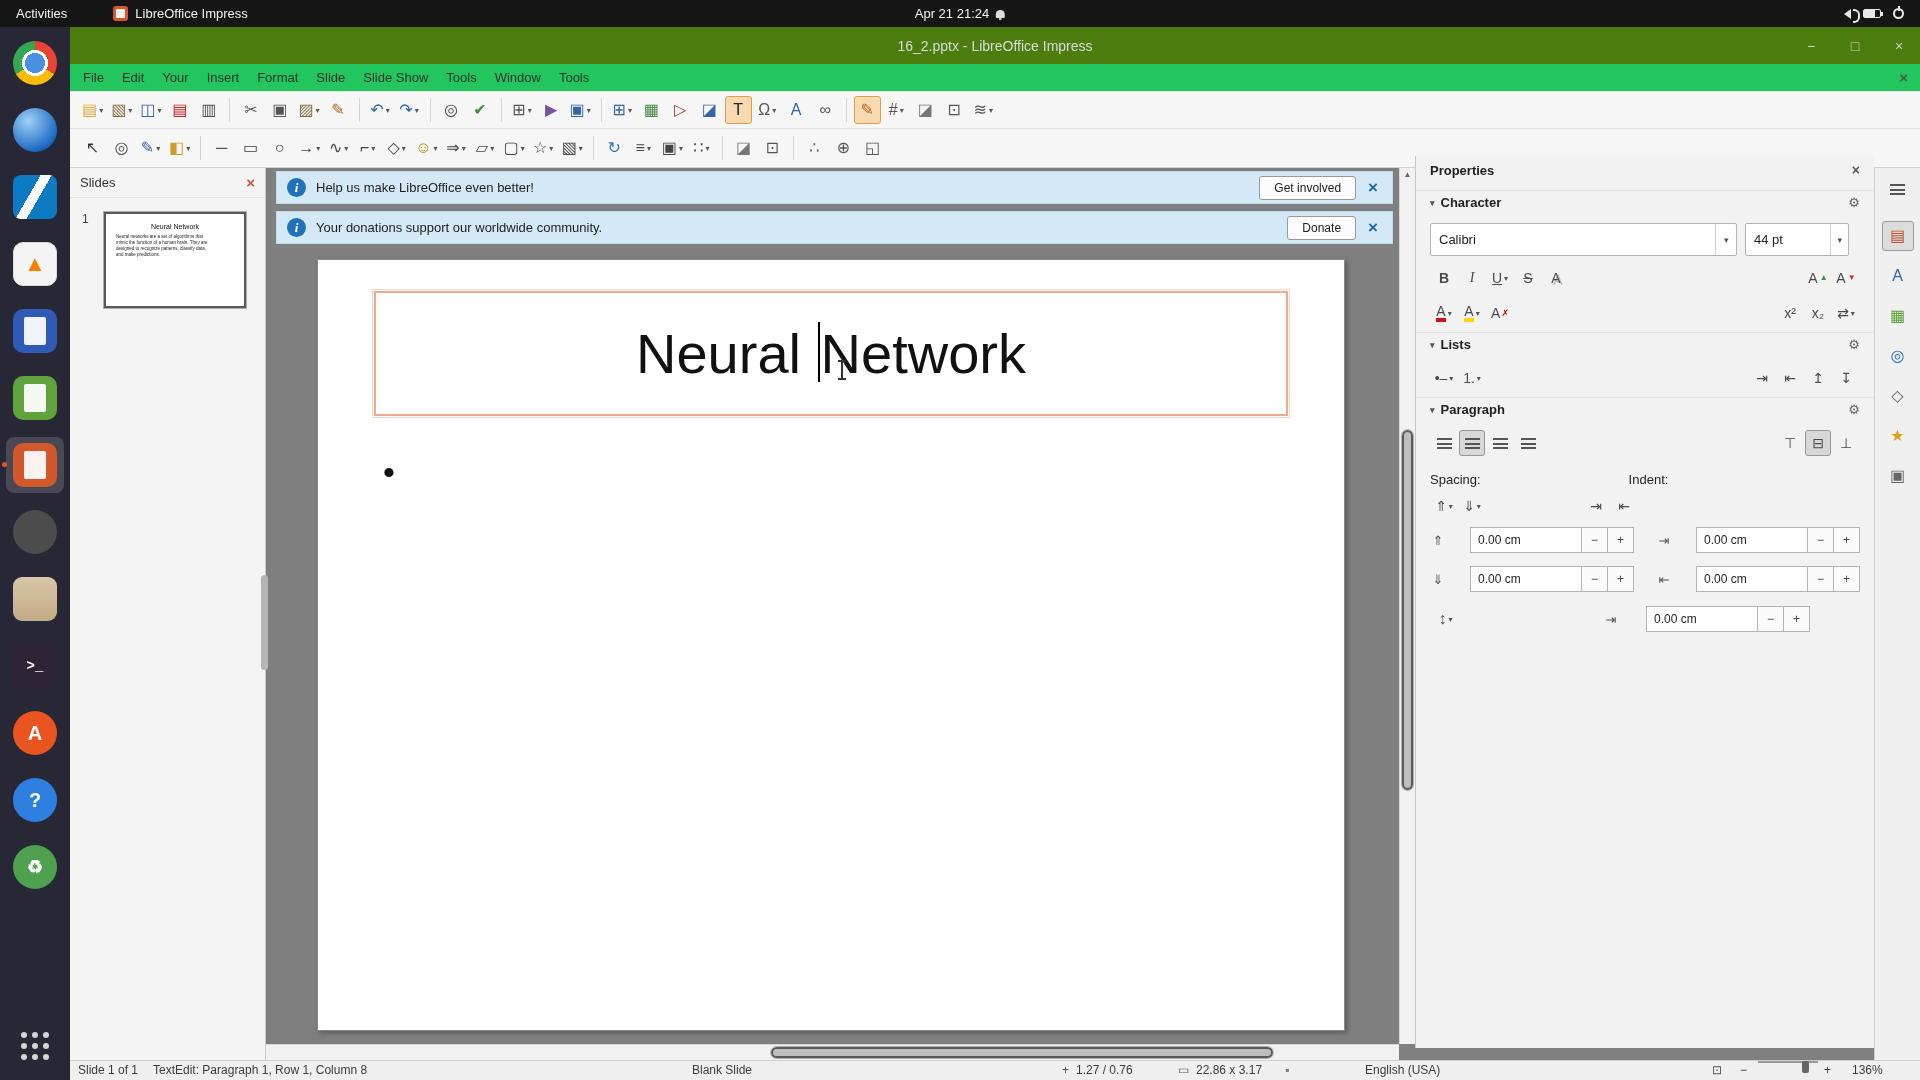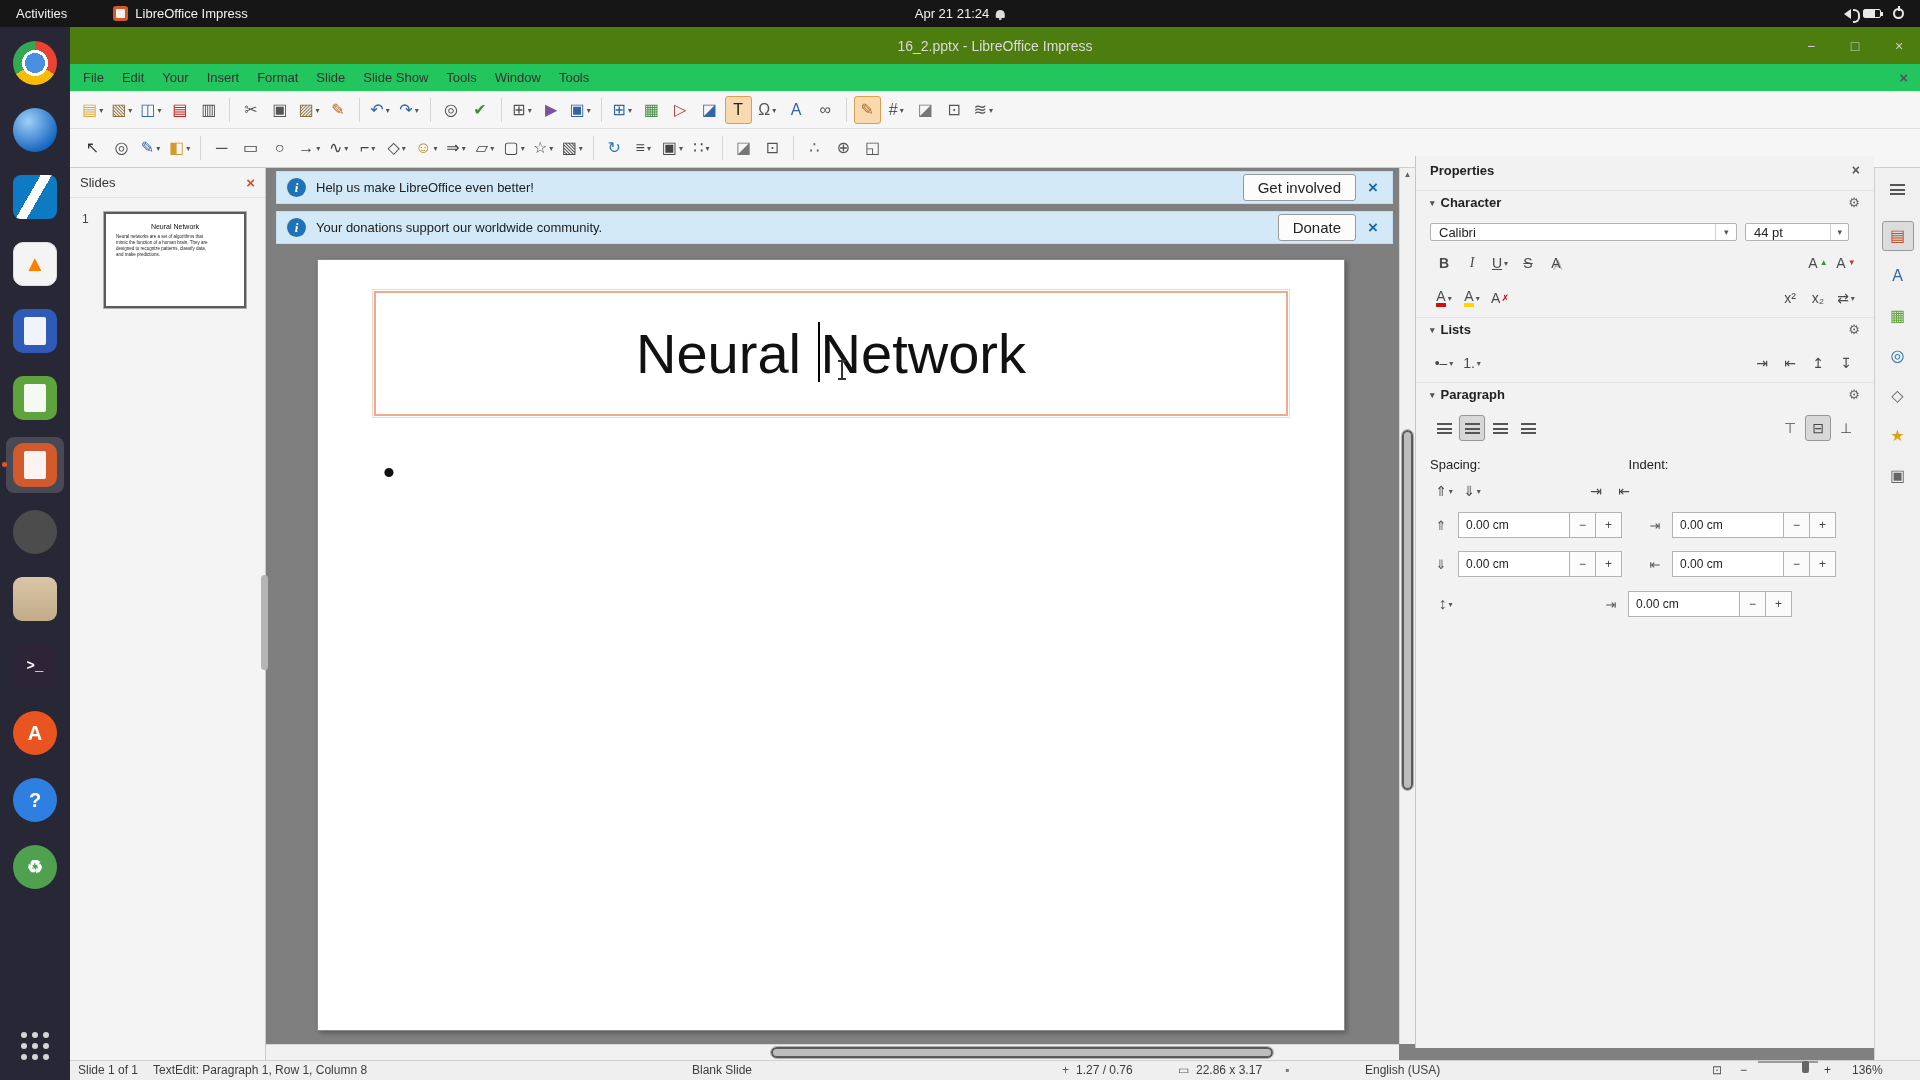--- a/index.html
+++ b/index.html
@@ -94,56 +94,56 @@
   .vscroll .thumb{position:absolute;left:2px;top:262px;width:11px;height:360px;background:#bdbdbd;border-radius:6px}
   .hscroll{position:absolute;left:266px;top:1044px;width:1133px;height:16px;background:#f1f1f1;border-top:1px solid #d6d6d6}
   .hscroll .thumb{position:absolute;left:505px;top:2px;width:502px;height:11px;background:#bdbdbd;border-radius:6px}
   .pane-grip{position:absolute;left:261px;top:575px;width:7px;height:95px;background:#b5b5b5;border-radius:4px;z-index:6}
 
   
   #banners{position:absolute;left:276px;top:171px;width:1117px;z-index:10}
   .banner{height:33px;background:#d3e9f7;display:flex;align-items:center;margin-bottom:7px;border:1px solid #c2dcee}
   .b-info{width:19px;height:19px;border-radius:50%;background:#1f72b8;color:#fff;font-family:"Liberation Serif",serif;font-style:italic;font-weight:bold;font-size:13px;display:flex;align-items:center;justify-content:center;margin:0 10px}
   .b-text{font-size:13px;color:#1c1c1c}
-  .b-btn{margin-left:auto;background:#fcfcfc;border:1px solid #999;border-radius:3px;font-size:15px;color:#222;padding:4px 14px;cursor:default}
+  .b-btn{margin-left:auto;background:#fcfcfc;border:1px solid #999;border-radius:3px;font-size:12px;color:#222;padding:4px 14px;cursor:default}
   .b-close{font-size:17px;font-weight:bold;color:#1c66a8;margin:0 14px 0 12px;cursor:default}
 
   
   #sidebar{position:absolute;left:1415px;top:156px;width:459px;height:892px;background:#f2f2f2;border-left:1px solid #c6c6c6;font-size:13px;color:#222}
   .side-header{height:28px;display:flex;align-items:center;padding:0 14px;font-weight:bold}
   .side-close{margin-left:auto;font-weight:bold;color:#555;font-size:14px}
   .sec-h{display:flex;align-items:center;gap:6px;height:24px;padding:0 14px;margin-top:6px;font-weight:bold;border-top:1px solid #e3e3e3}
   .sec-h .chev{font-size:9px;color:#555}
   .sec-h .gear{margin-left:auto;font-size:13px;color:#666;font-weight:normal}
   .sb-row{display:flex;align-items:center;padding:0 14px;margin-top:9px}
   .sb-row .right{margin-left:auto;display:flex}
   .sb-row .tb-btn{height:26px;min-width:26px;font-size:14px}
   .sb-row .tb-btn.active{background:#d8d8d8;border-color:#979797}
-  .combo{display:flex;align-items:center;background:#fff;border:1px solid #b3b3b3;border-radius:2px;height:18px}
+  .combo{display:flex;align-items:center;background:#fff;border:1px solid #b3b3b3;border-radius:2px;height:33px}
   .combo input{border:none;outline:none;font-size:13px;padding:0 8px;width:100%;background:transparent;font-family:"Liberation Sans",sans-serif;color:#222}
   .combo .arrow{width:22px;align-self:stretch;display:flex;align-items:center;justify-content:center;border-left:1px solid #d0d0d0;font-size:9px;color:#555}
   .font-name{width:307px}
   .font-size{width:104px;margin-left:8px}
   .fw-b .g{font-weight:bold}
   .fs-i .g{font-style:italic;font-family:"Liberation Serif",serif}
   .td-u .g{text-decoration:underline}
   .td-s .g{text-decoration:line-through}
   .tx-sh .g{text-shadow:2px 2px 0 #bbb}
   .bar-red .g{border-bottom:4px solid #cc1111;line-height:1.05}
   .bar-yellow .g{border-bottom:4px solid #ffd400;line-height:1.05}
   .tx-x .g::after{content:"✗";font-size:9px;color:#c00;vertical-align:super;margin-left:1px}
   .sup-up .g::after{content:"▲";font-size:8px;color:#3a8f3a;vertical-align:super;margin-left:2px}
   .sup-dn .g::after{content:"▼";font-size:8px;color:#c0392b;vertical-align:super;margin-left:2px}
   .g.bars{width:15px;height:11px;background:repeating-linear-gradient(to bottom,#555 0,#555 2px,transparent 2px,transparent 4.5px)}
   .lbl-row{display:flex;padding:0 14px;margin-top:16px;font-size:13px;color:#222}
   .lbl-indent{margin-left:148px}
   .num-grid{padding:0 14px;margin-top:8px}
   .num-row{display:flex;align-items:center;margin-bottom:13px}
   .mini-ic{width:22px;font-size:13px;color:#555;text-align:center}
-  .val-box{display:flex;align-items:center;margin-left:6px}
+  .val-box{display:flex;align-items:center;margin-left:24px}
   .val-box input{width:112px;height:26px;border:1px solid #b3b3b3;background:#fff;font-size:12px;padding:0 7px;font-family:"Liberation Sans",sans-serif;color:#222}
   .step{width:26px;height:26px;border:1px solid #b3b3b3;border-left:none;background:#fbfbfb;display:flex;align-items:center;justify-content:center;font-size:12px;color:#444}
   .rcol{margin-left:22px}
   .ls-btn{display:flex;align-items:center}
 
   
   #sidebar-tabs{position:absolute;left:1874px;top:168px;width:46px;height:892px;background:#f0f0f0;border-left:1px solid #cfcfcf;display:flex;flex-direction:column;align-items:center;padding-top:8px}
   #sidebar-tabs .menu-btn{width:30px;height:26px;display:flex;align-items:center;justify-content:center;margin-bottom:14px}
   #sidebar-tabs .tabs{display:flex;flex-direction:column}
   #sidebar-tabs .tb-btn{width:32px;height:30px;margin:5px auto;font-size:16px}

